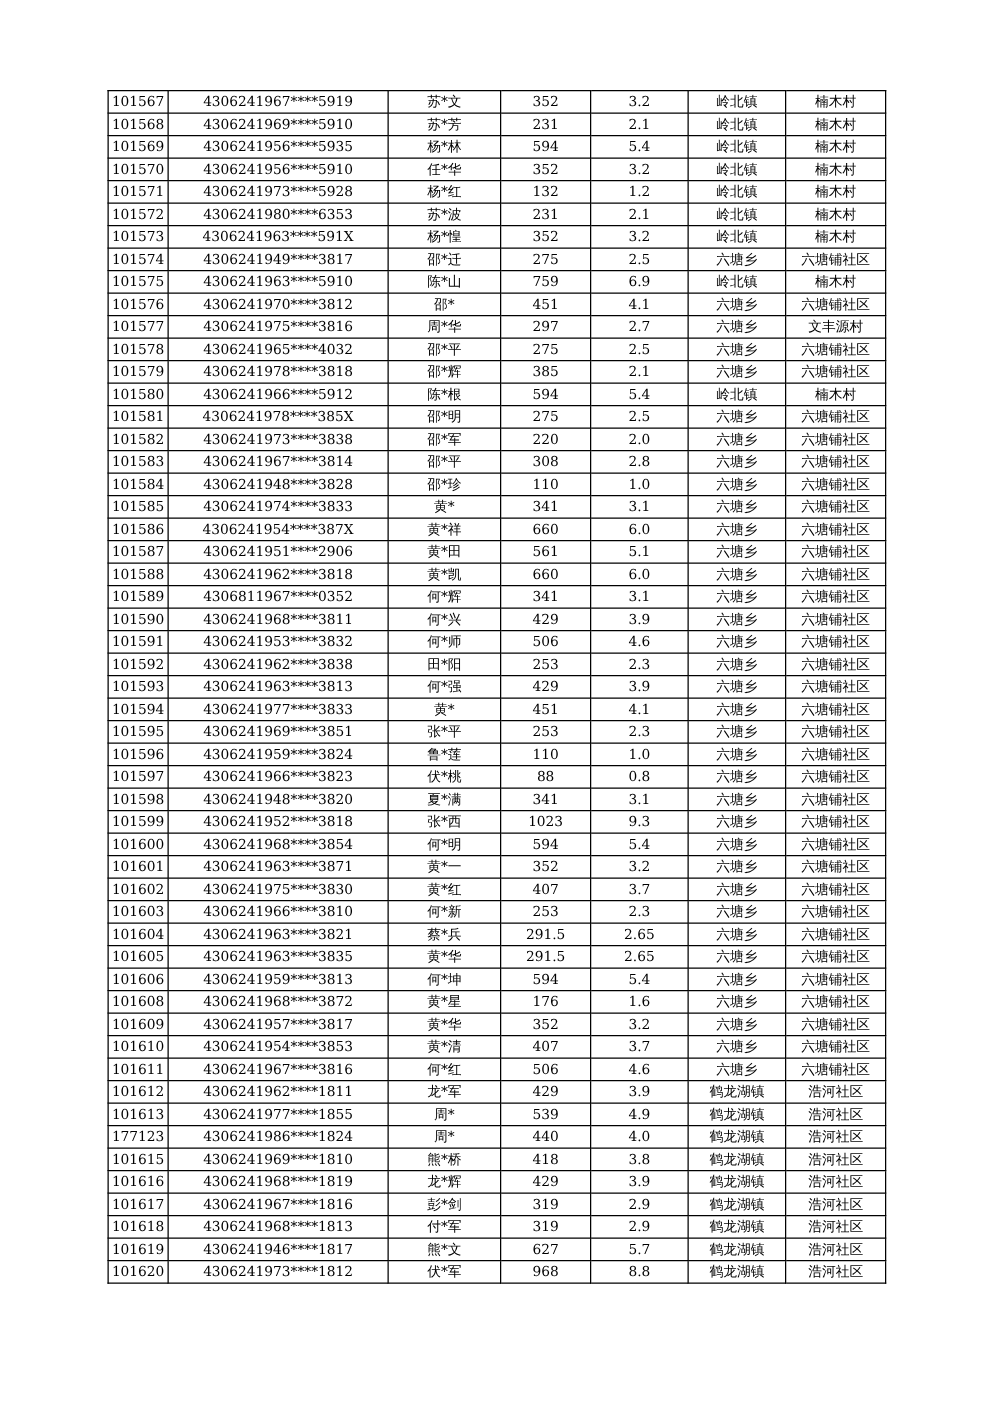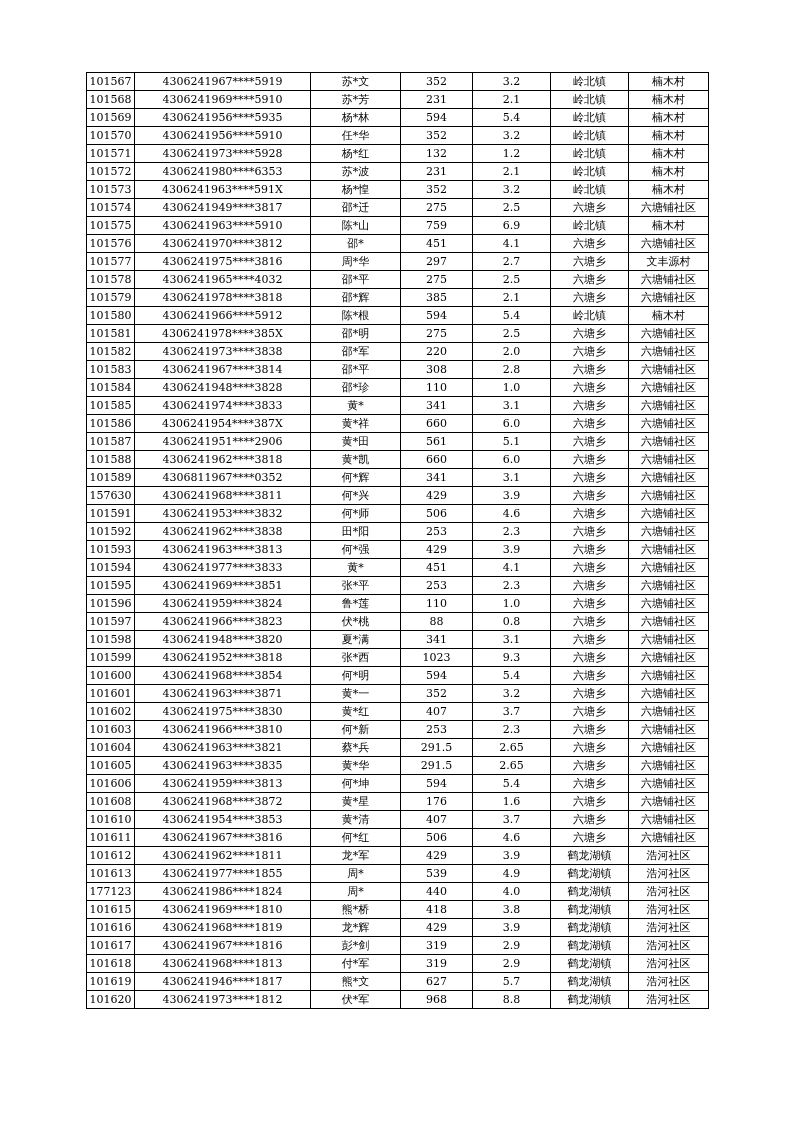--- a/index.html
+++ b/index.html
@@ -258,21 +258,21 @@
         <tr>
           <td>101589</td>
           <td>4306811967****0352</td>
           <td>何*辉</td>
           <td>341</td>
           <td>3.1</td>
           <td>六塘乡</td>
           <td>六塘铺社区</td>
         </tr>
         <tr>
-          <td>157630</td>
+          <td>101590</td>
           <td>4306241968****3811</td>
           <td>何*兴</td>
           <td>429</td>
           <td>3.9</td>
           <td>六塘乡</td>
           <td>六塘铺社区</td>
         </tr>
         <tr>
           <td>101591</td>
           <td>4306241953****3832</td>
@@ -420,20 +420,29 @@
         <tr>
           <td>101608</td>
           <td>4306241968****3872</td>
           <td>黄*星</td>
           <td>176</td>
           <td>1.6</td>
           <td>六塘乡</td>
           <td>六塘铺社区</td>
         </tr>
         <tr>
+          <td>101609</td>
+          <td>4306241957****3817</td>
+          <td>黄*华</td>
+          <td>352</td>
+          <td>3.2</td>
+          <td>六塘乡</td>
+          <td>六塘铺社区</td>
+        </tr>
+        <tr>
           <td>101610</td>
           <td>4306241954****3853</td>
           <td>黄*清</td>
           <td>407</td>
           <td>3.7</td>
           <td>六塘乡</td>
           <td>六塘铺社区</td>
         </tr>
         <tr>
           <td>101611</td>

